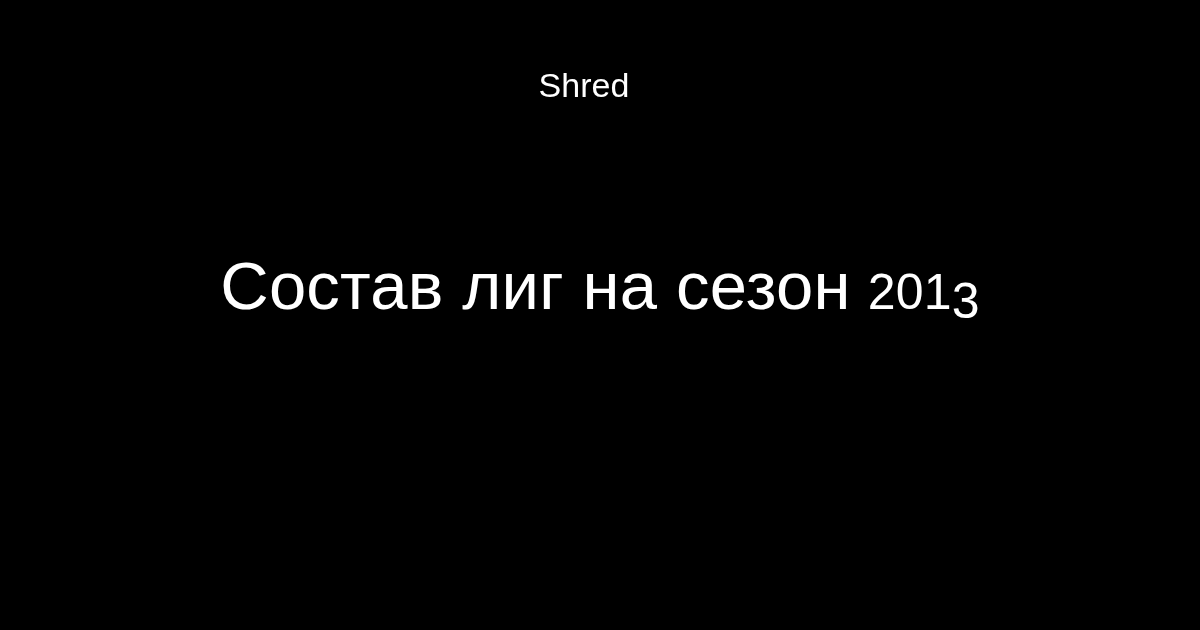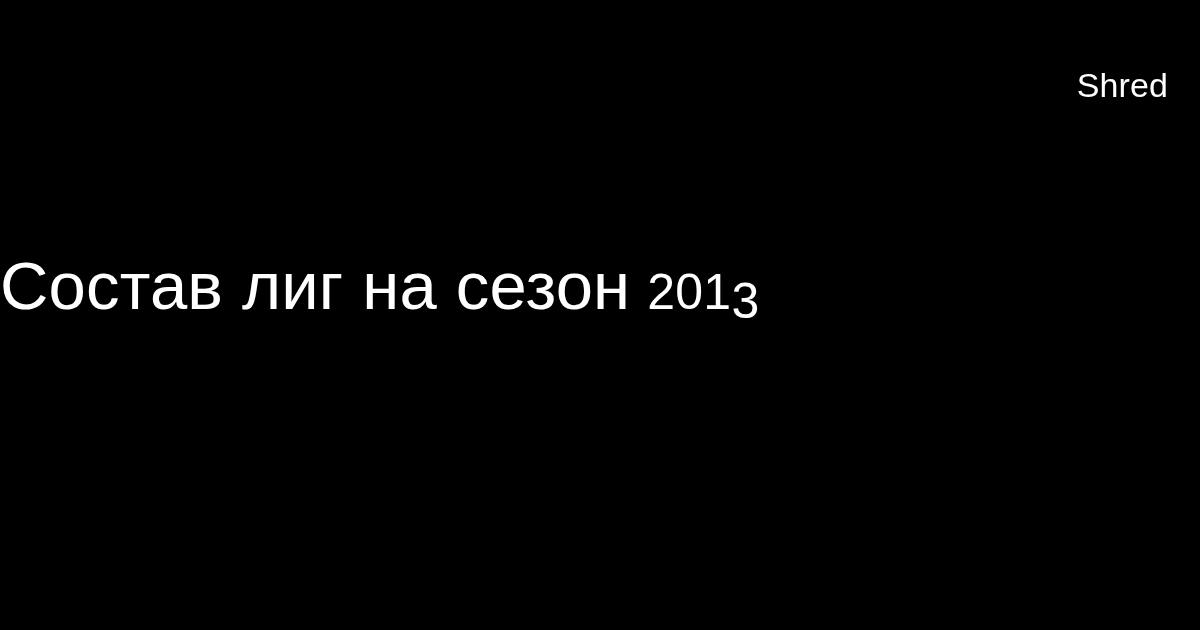--- a/index.html
+++ b/index.html
@@ -25,40 +25,40 @@
     background: #000000;
     box-sizing: border-box;
   }
 
   
   .brand-label {
     position: absolute;
     left: 0;
     top: 64px;
     width: 1168px;
-    text-align: right;
+    text-align: center;
     color: #ffffff;
     font-family: "Liberation Sans", "DejaVu Sans", sans-serif;
     font-size: 34px;
     font-weight: 400;
     line-height: 42px;
     letter-spacing: 0.1px;
     white-space: nowrap;
   }
 
   
   .title-row {
     position: absolute;
     left: 0;
     top: 254px;
     width: 1200px;
     height: 90px;
     display: flex;
     align-items: baseline;
-    justify-content: flex-start;
+    justify-content: center;
     white-space: nowrap;
   }
 
   .slide-title {
     color: #ffffff;
     font-family: "Liberation Sans", "DejaVu Sans", sans-serif;
     font-size: 67px;
     font-weight: 400;
     line-height: 64px;
     letter-spacing: 0.2px;

